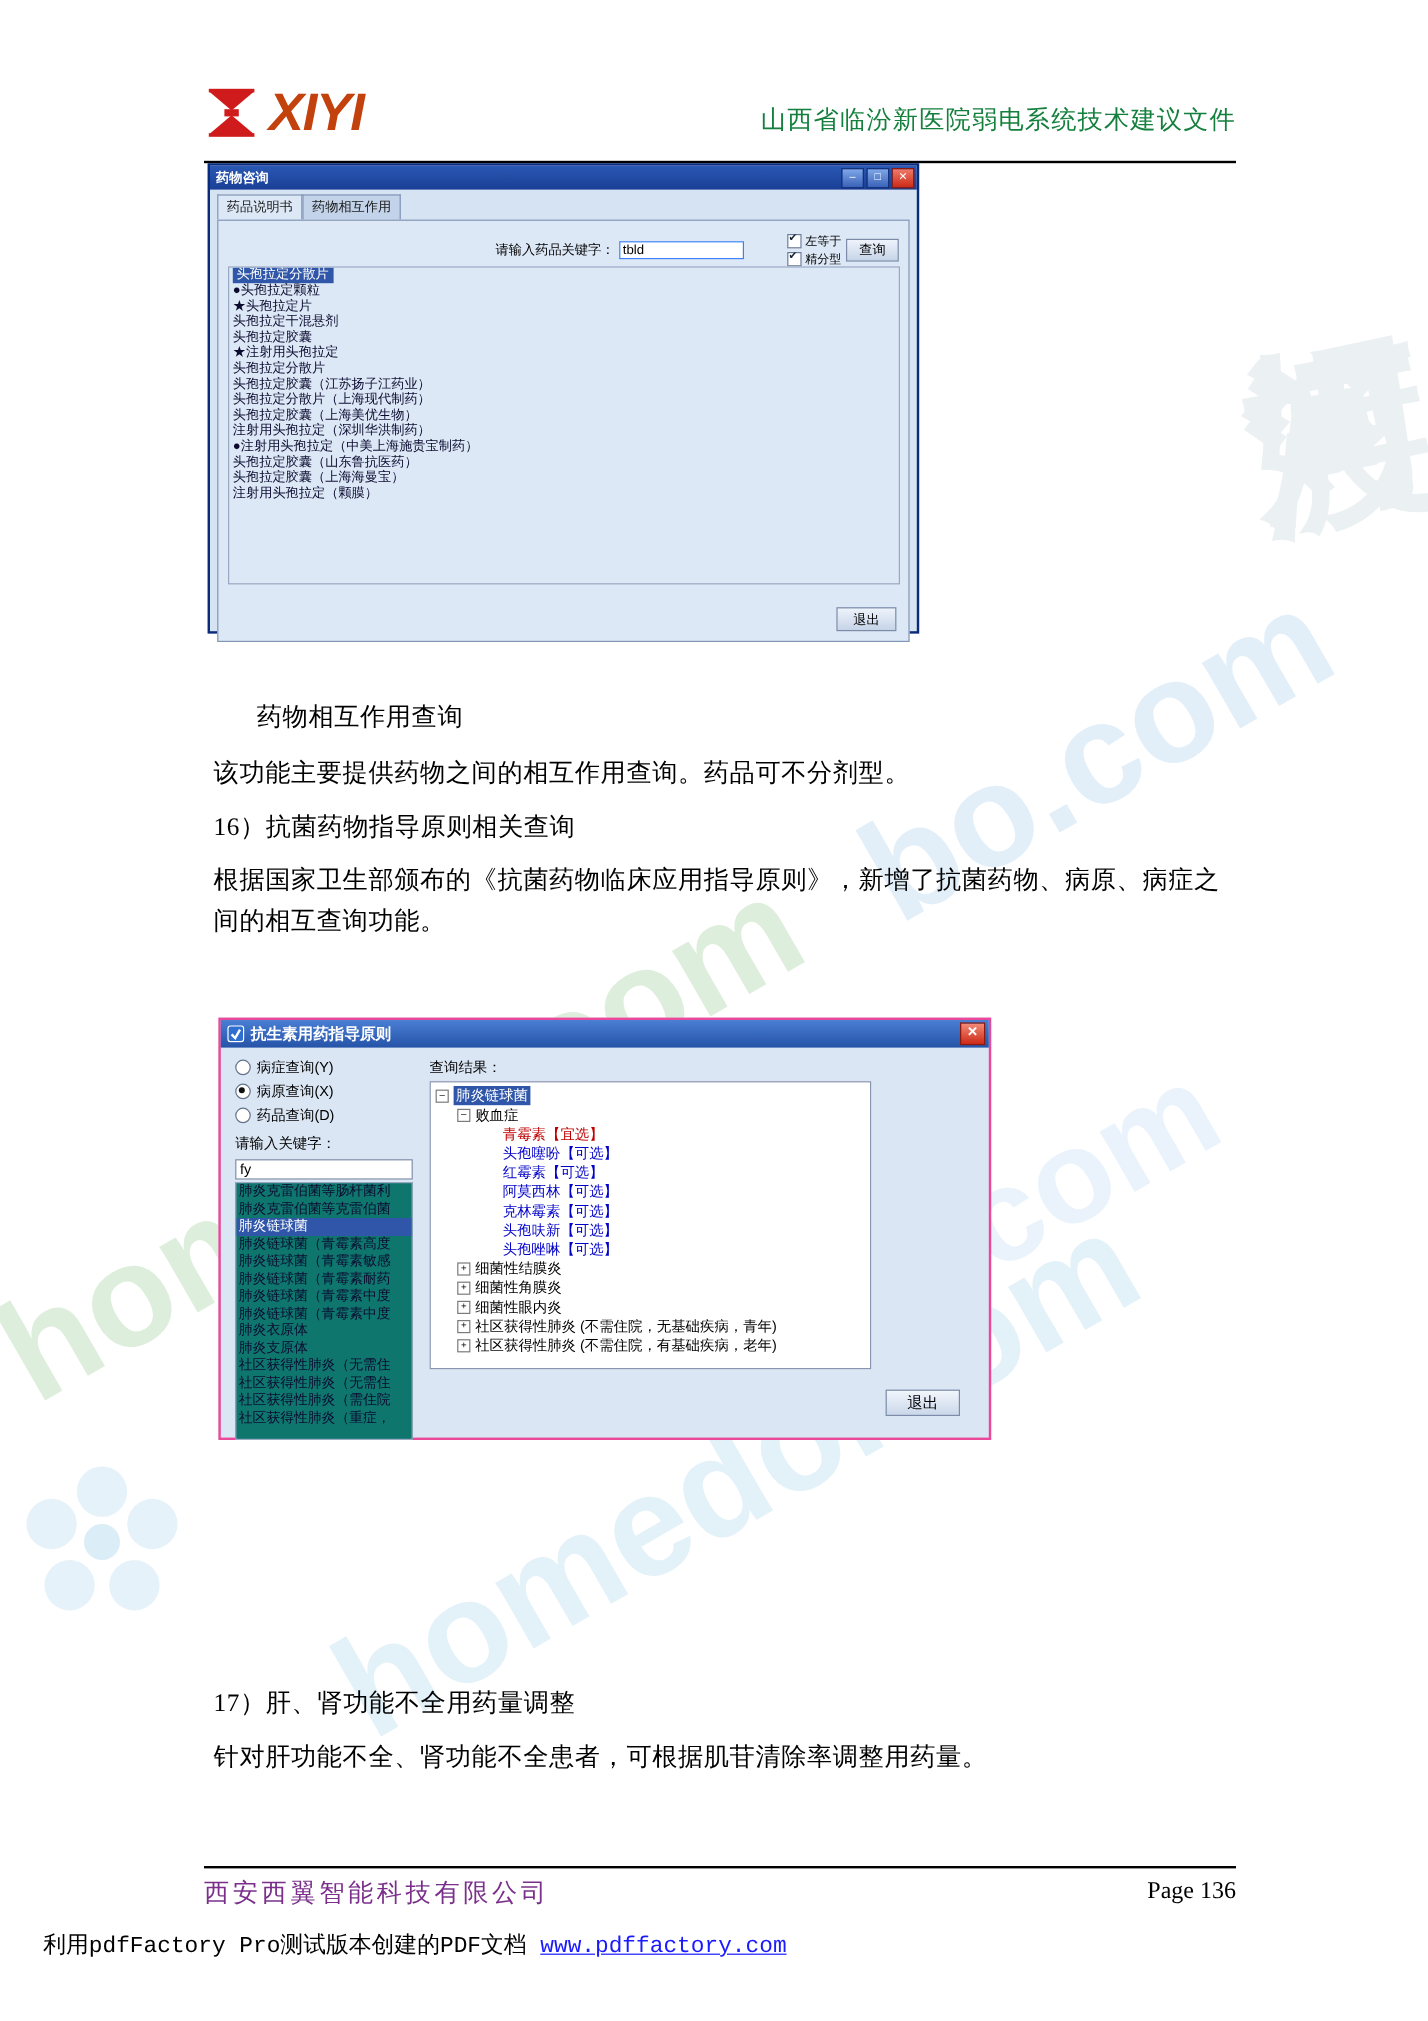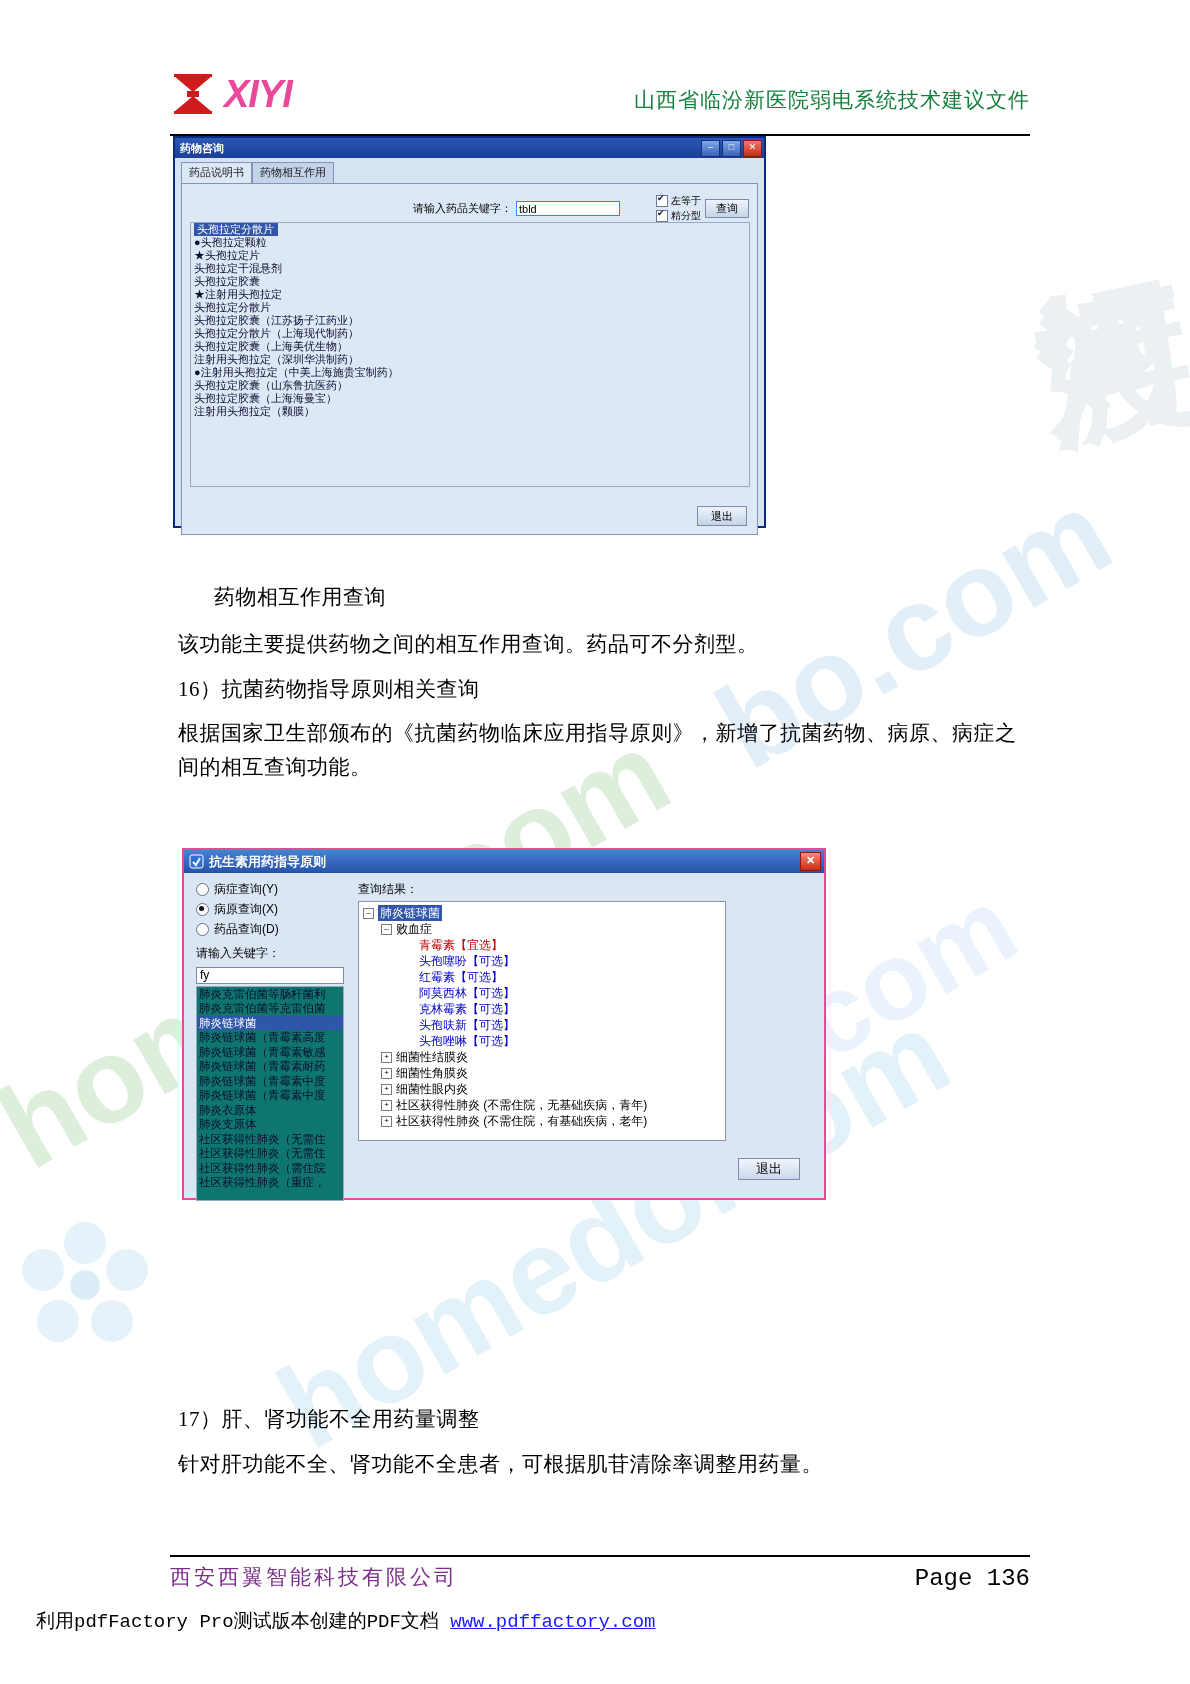--- a/index.html
+++ b/index.html
@@ -100,22 +100,22 @@
   }
   .logo-mark {
     width: 46px;
     height: 44px;
     position: relative;
   }
   .logo-text {
     font-family: "Liberation Sans", sans-serif;
     font-weight: bold;
     font-style: italic;
-    font-size: 38px;
-    color: #ec4899;
+    font-size: 44px;
+    color: #c2410c;
     letter-spacing: -1px;
     line-height: 1;
   }
   .header-title {
     font-size: 21px;
     color: #15803d;
     margin-top: 14px;
     letter-spacing: 1px;
   }
 
@@ -144,22 +144,22 @@
   .footer-left {
     position: absolute;
     left: 170px; top: 1563px;
     font-size: 21px;
     color: #7a2f8a;
     letter-spacing: 3px;
   }
   .footer-right {
     position: absolute;
     right: 160px; top: 1565px;
-    font-size: 24px;
-    font-family: Liberation Mono, monospace;
+    font-size: 20px;
+    font-family: Liberation Serif, serif;
     color: #000;
   }
   .pdf-note {
     position: absolute;
     left: 36px; top: 1608px;
     font-size: 19px;
     font-family: "Liberation Mono", monospace;
     color: #000;
   }
   .pdf-note a, .pdf-note .link {

